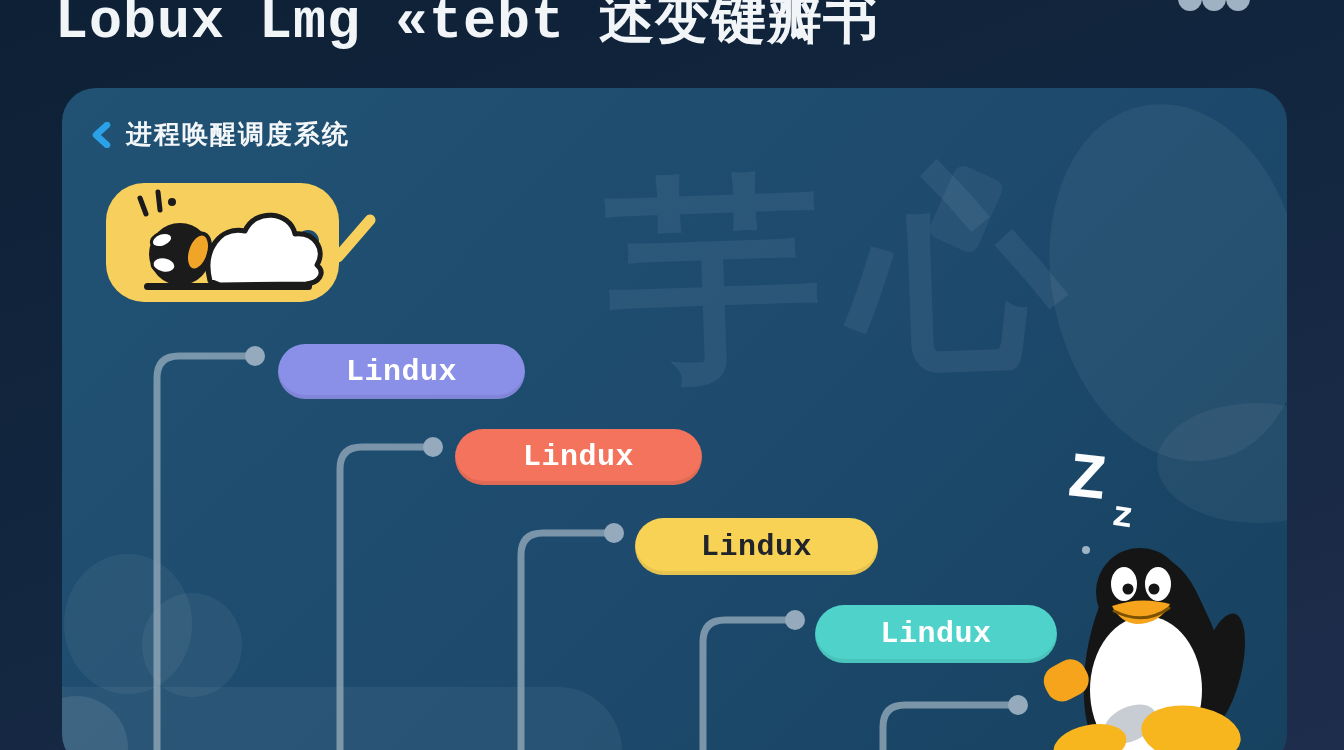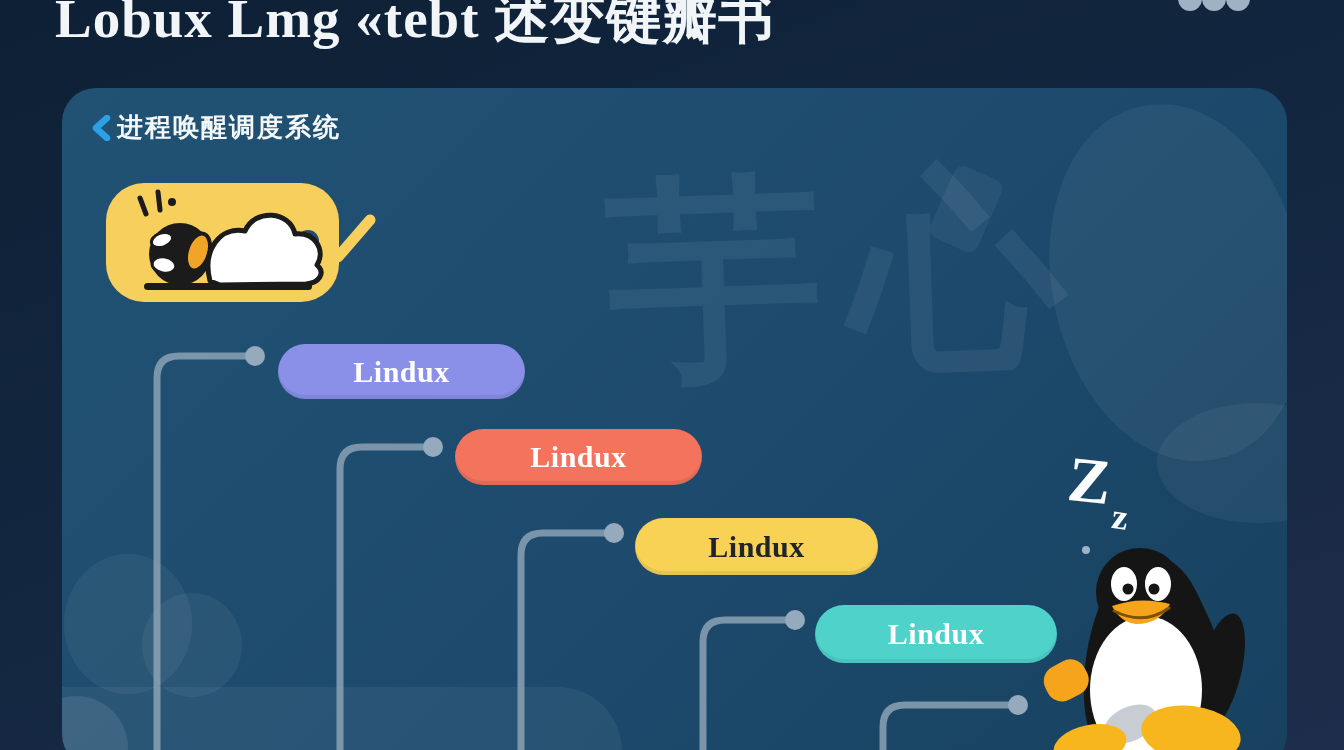--- a/index.html
+++ b/index.html
@@ -1,18 +1,18 @@
 <!DOCTYPE html>
 <html><head>
 <meta charset="utf-8">
 <style>
   html,body{margin:0;padding:0;background:#0e2137;}
   #stage{
     position:relative;width:1344px;height:750px;overflow:hidden;
-    font-family:Liberation Serif, serif;
+    font-family:Liberation Mono, monospace;
     background:linear-gradient(160deg,#0d2035 0%,#12263f 45%,#1e2d4b 100%);
   }
   
   .poster-title{
     position:absolute;left:55px;top:-18px;z-index:30;
     font-size:55px;font-weight:bold;color:#f2f5f8;letter-spacing:1px;white-space:nowrap;
   }
   .top-dot{position:absolute;top:-13px;width:24px;height:24px;border-radius:50%;
     background:#9fb2c3;z-index:30;}
   .top-dot.d1{left:1178px}.top-dot.d2{left:1202px}.top-dot.d3{left:1226px}
@@ -29,21 +29,21 @@
   }
   .blob{position:absolute;background:rgba(255,255,255,0.055);z-index:0;}
   .blob.head-cloud{left:990px;top:15px;width:250px;height:360px;border-radius:48% 52% 46% 54%;transform:rotate(-8deg);}
   .blob.wedge{left:878px;top:82px;width:52px;height:78px;border-radius:10px;transform:rotate(24deg);}
   .blob.ground{left:0px;top:599px;width:560px;height:85px;border-top-right-radius:64px;}
   .blob.bump1{left:2px;top:466px;width:128px;height:140px;border-radius:50%;}
   .blob.bump2{left:80px;top:505px;width:100px;height:104px;border-radius:50%;}
   .blob.corner{left:-38px;top:608px;width:104px;height:104px;border-radius:50%;background:rgba(255,255,255,0.09);}
   .blob.tux-glow{left:1095px;top:315px;width:200px;height:120px;border-radius:50%;background:rgba(255,255,255,0.05);}
   
-  .panel-header{position:absolute;left:28px;top:22px;display:flex;align-items:center;gap:5px;z-index:5;}
+  .panel-header{position:absolute;left:28px;top:29px;display:flex;align-items:center;gap:14px;z-index:5;}
   .panel-header .chev{width:22px;height:26px;display:block;}
   .panel-header .htitle{font-size:26px;font-weight:bold;color:#f4f7f9;letter-spacing:2px;}
   
   .wires{position:absolute;left:0;top:0;z-index:2;pointer-events:none;}
   
   .pill{
     position:absolute;z-index:6;display:flex;align-items:center;justify-content:center;
     border-radius:999px;font-weight:bold;font-size:30px;letter-spacing:0.5px;
     box-shadow:inset 0 -4px 0 rgba(0,0,0,0.07);
     margin-top:15px;

